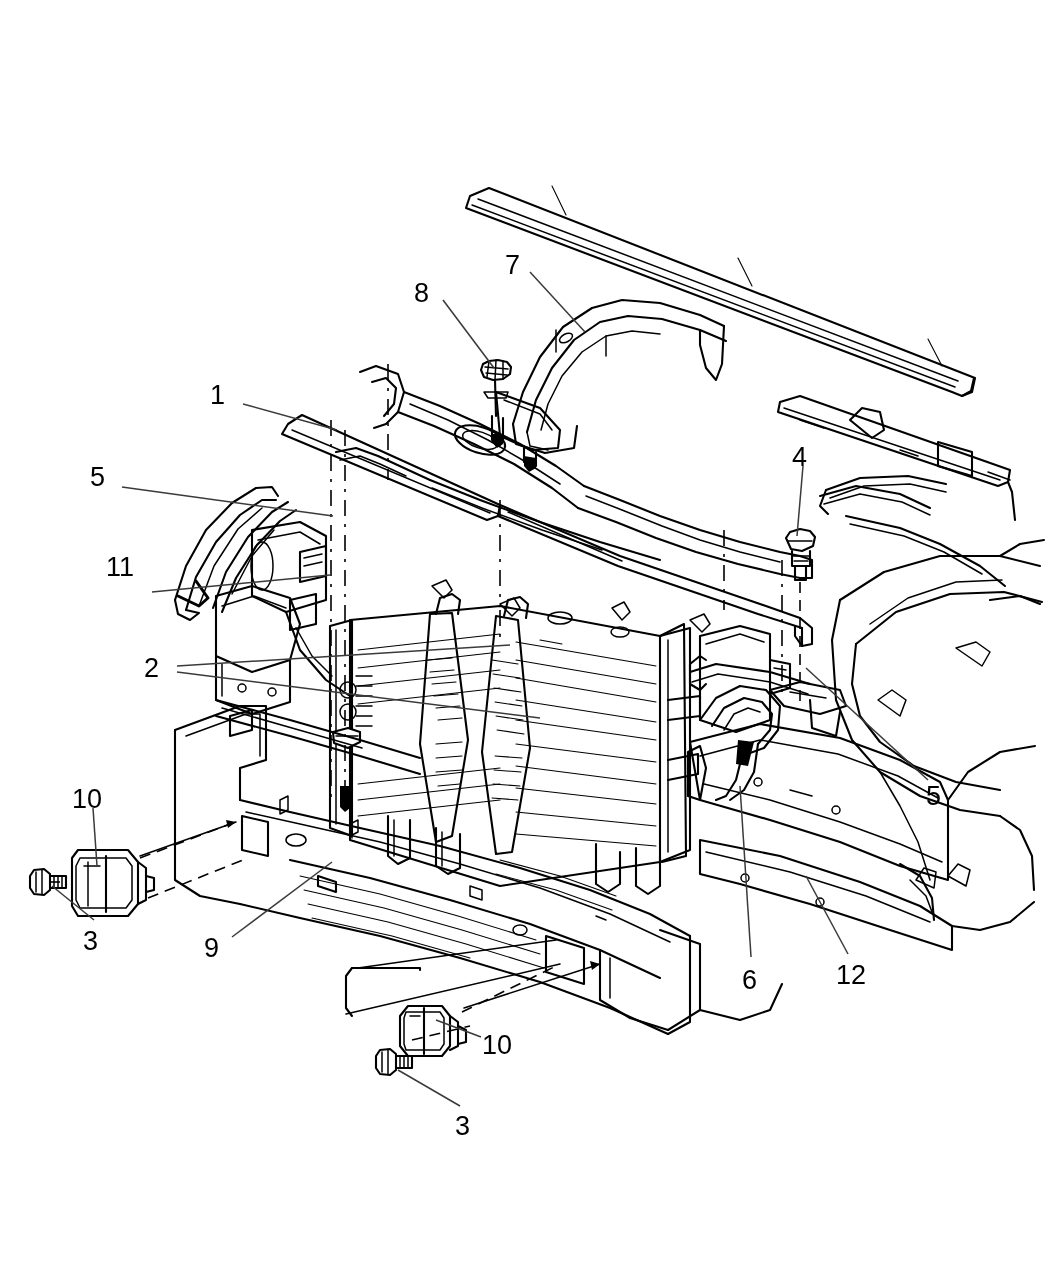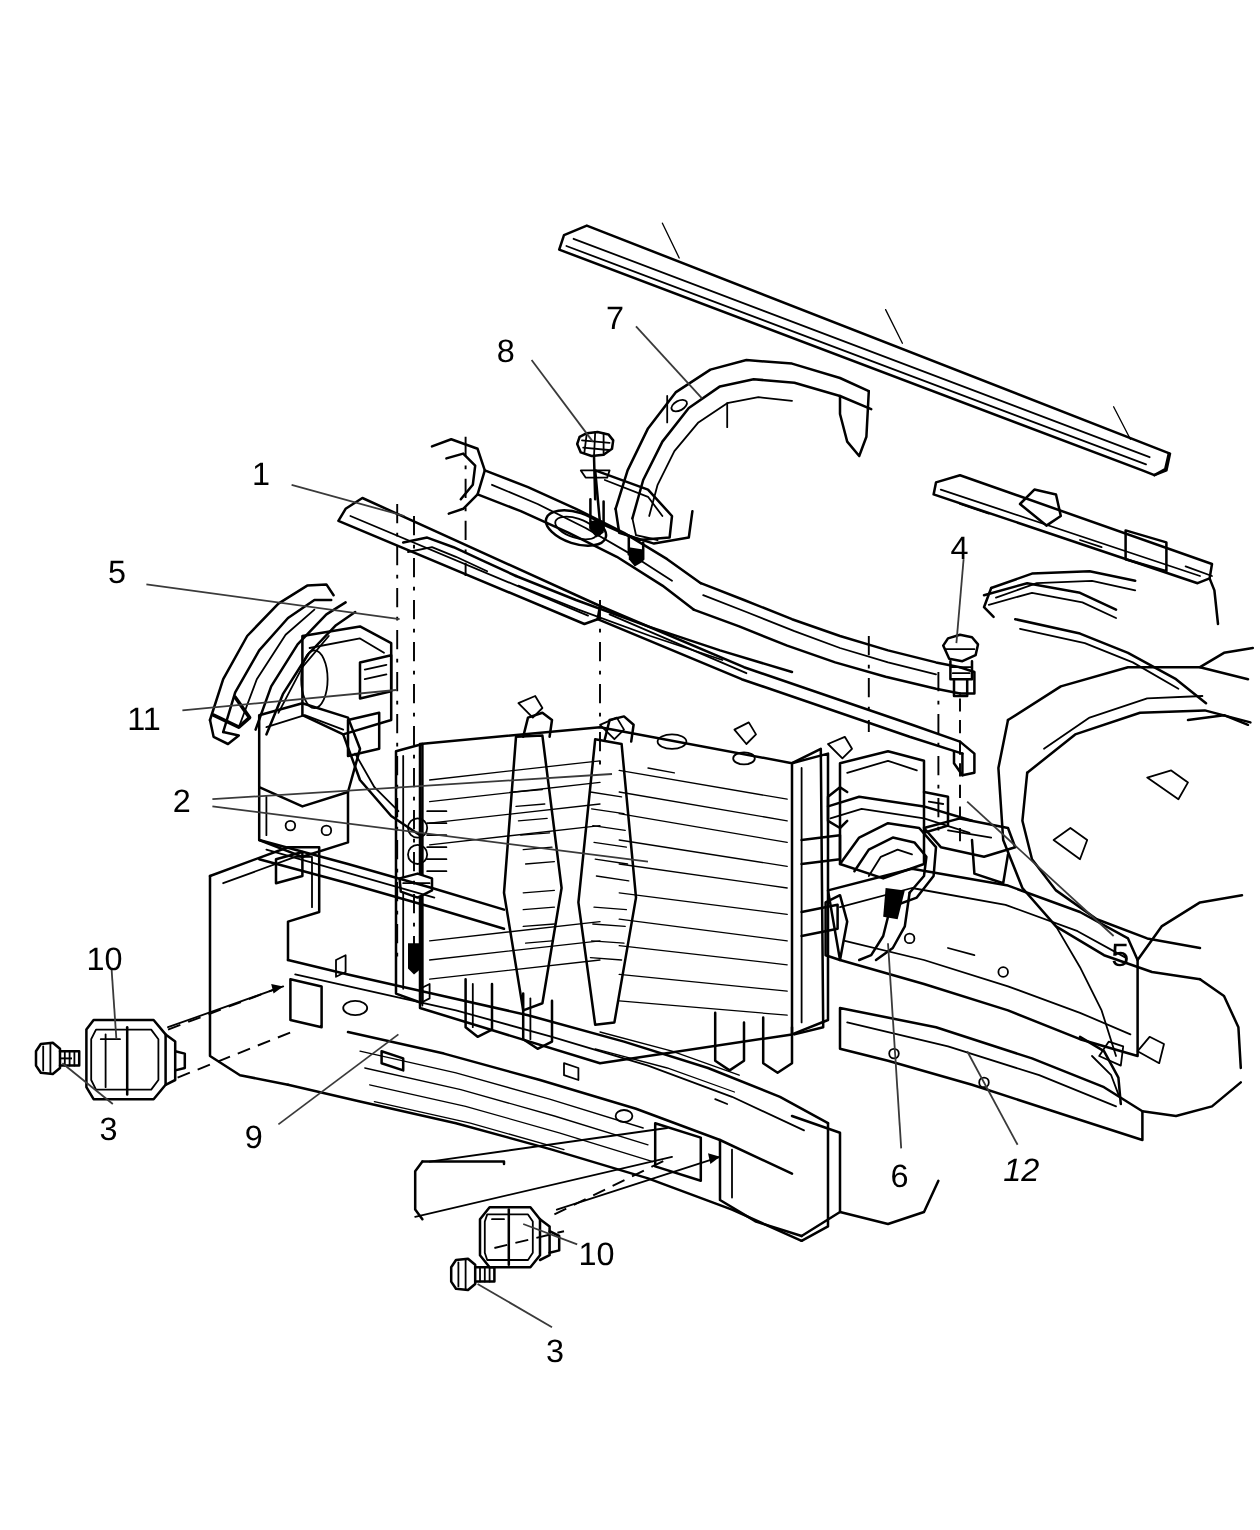--- a/index.html
+++ b/index.html
@@ -450,27 +450,27 @@
       <path class="lead" d="M93,808 L97,866"></path>
       <path class="lead" d="M94,920 L52,886"></path>
       <path class="lead" d="M232,937 L332,862"></path>
       <path class="lead" d="M481,1037 L436,1020"></path>
       <path class="lead" d="M460,1106 L398,1070"></path>
     </g>
   </svg>
 
   <div class="callout" style="left:210px; top:382px;">1</div>
   <div class="callout" style="left:90px;  top:464px;">5</div>
-  <div class="callout" style="left:106px; top:586px;text-align:right;">11</div>
+  <div class="callout" style="left:106px; top:554px;text-align:right;">11</div>
   <div class="callout" style="left:144px; top:655px;">2</div>
   <div class="callout" style="left:414px; top:280px;">8</div>
   <div class="callout" style="left:505px; top:252px;">7</div>
   <div class="callout" style="left:792px; top:444px;">4</div>
   <div class="callout" style="left:926px; top:783px;">5</div>
-  <div class="callout" style="left:836px; top:962px;font-style:italic;">12</div>
+  <div class="callout" style="left:836px; top:962px;">12</div>
   <div class="callout" style="left:742px; top:967px;">6</div>
   <div class="callout" style="left:72px;  top:786px;">10</div>
   <div class="callout" style="left:83px;  top:928px;">3</div>
   <div class="callout" style="left:204px; top:935px;">9</div>
   <div class="callout" style="left:482px; top:1032px;">10</div>
   <div class="callout" style="left:455px; top:1113px;">3</div>
 
 </div>
 
 </body></html>

